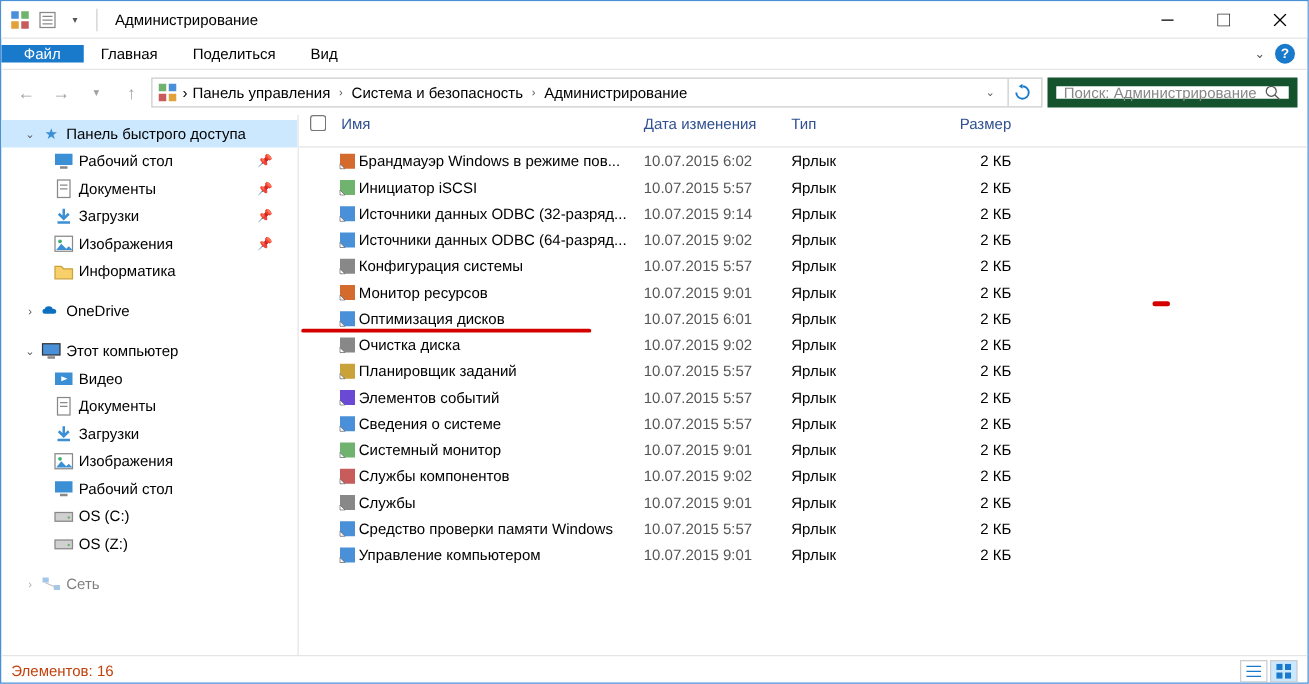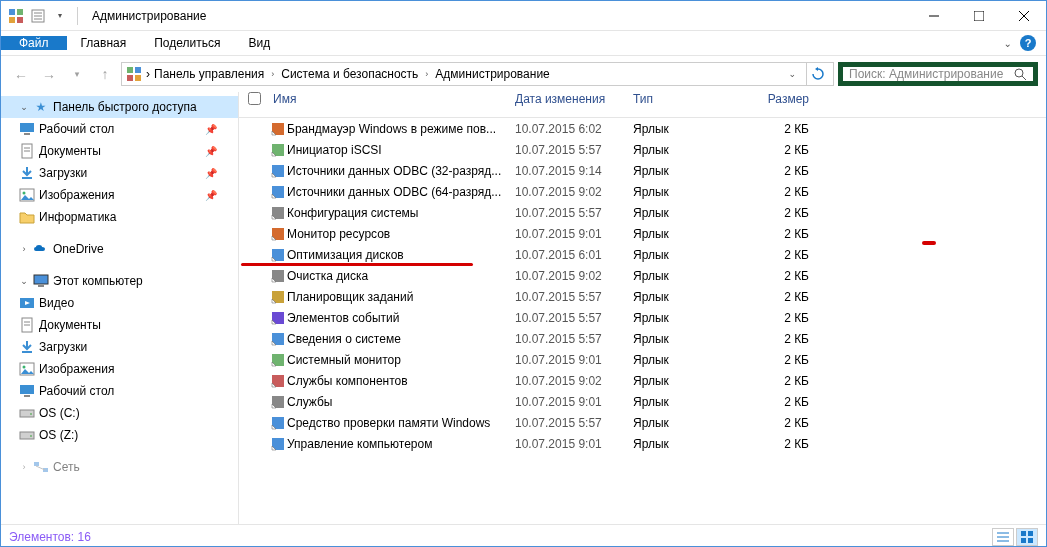--- a/index.html
+++ b/index.html
@@ -26,29 +26,29 @@
 
 .navrow { height: 36px; display: flex; align-items: center; padding: 0 8px; gap: 4px; }
 .navbtn { width: 24px; height: 24px; display: flex; align-items: center; justify-content: center; color: #a0a0a0; font-size: 14px; }
 .address { flex: 1; height: 24px; border: 1px solid #cccccc; display: flex; align-items: center; padding: 0 4px; gap: 4px; }
 .address .aico { width: 16px; height: 16px; }
 .crumb { display: flex; align-items: center; gap: 4px; font-size: 12px; }
 .crumb .carrow { color: #555; font-size: 9px; padding: 0 3px; }
 .address .spacer { flex: 1; }
 .address .adrop { color: #555; font-size: 9px; padding: 0 6px; }
 .address .refresh { color: #1979ca; padding: 0 4px; border-left: 1px solid #ccc; height: 100%; display:flex; align-items:center;}
-.searchbox { width: 200px; height: 24px; border: 5px solid #14532d; display: flex; align-items: center; padding: 0 6px; color: #888; justify-content: space-between; }
+.searchbox { width: 200px; height: 24px; border: 7px solid #14532d; display: flex; align-items: center; padding: 0 6px; color: #888; justify-content: space-between; }
 .searchbox .sicon { color: #555; }
 
 
 .body { display: flex; height: 432px; }
 .sidebar { width: 238px; border-right: 1px solid #e5e5e5; overflow-y: auto; position: relative; padding-top: 4px; }
 .node { display: flex; align-items: center; height: 22px; padding-left: 8px; gap: 4px; position: relative; }
 .node.lvl1 { padding-left: 18px; }
-.node.lvl2 { padding-left: 18px; }
+.node.lvl2 { padding-left: 42px; }
 .node .arrow { width: 10px; font-size: 9px; color: #555; text-align: center; }
 .node .nico { width: 16px; height: 16px; display:flex; align-items:center; justify-content:center; font-size:12px; }
 .node .pin { position: absolute; right: 20px; color: #888; font-size: 10px; }
 .node.selected { background: #cce8ff; }
 .sidegap { height: 10px; }
 
 
 .main { flex: 1; display: flex; flex-direction: column; }
 .colheader { height: 26px; display: flex; border-bottom: 1px solid #e5e5e5; font-size: 12px; color: #30508f; }
 .colheader .chk { width: 30px; display:flex; justify-content:center; }
@@ -62,21 +62,21 @@
 .row .chk { width: 30px; }
 .row .rico { width: 18px; height: 16px; display:flex; align-items:center; justify-content:center; font-size:12px;}
 .row .rname { width: 228px; white-space: nowrap; overflow: hidden; text-overflow: ellipsis; }
 .row .rdate { width: 118px; color: #555; }
 .row .rtype { width: 120px; }
 .row .rsize { width: 66px; text-align: right; padding-right: 10px; }
 .redunderline { position: absolute; height: 3px; background: #d40000; border-radius: 2px; }
 .redmark2 { position: absolute; width: 14px; height: 4px; background: #d40000; border-radius: 2px; }
 
 
-.statusbar { height: 24px; border-top: 1px solid #e5e5e5; display: flex; align-items: center; padding: 0 8px; font-size: 12px; color: #8b5cf6; }
+.statusbar { height: 24px; border-top: 1px solid #e5e5e5; display: flex; align-items: center; padding: 0 8px; font-size: 12px; color: #c2410c; }
 .statusbar .spacer { flex: 1; }
 .statusbar .viewbtn { width: 22px; height: 18px; border: 1px solid #ccc; margin-left: 2px; display:flex; align-items:center; justify-content:center; font-size:10px; color:#1979ca;}
 .statusbar .viewbtn.active { background: #cce8ff; }
 
 
 svg { display: block; }
 </style>
 </head>
 <body>
 

